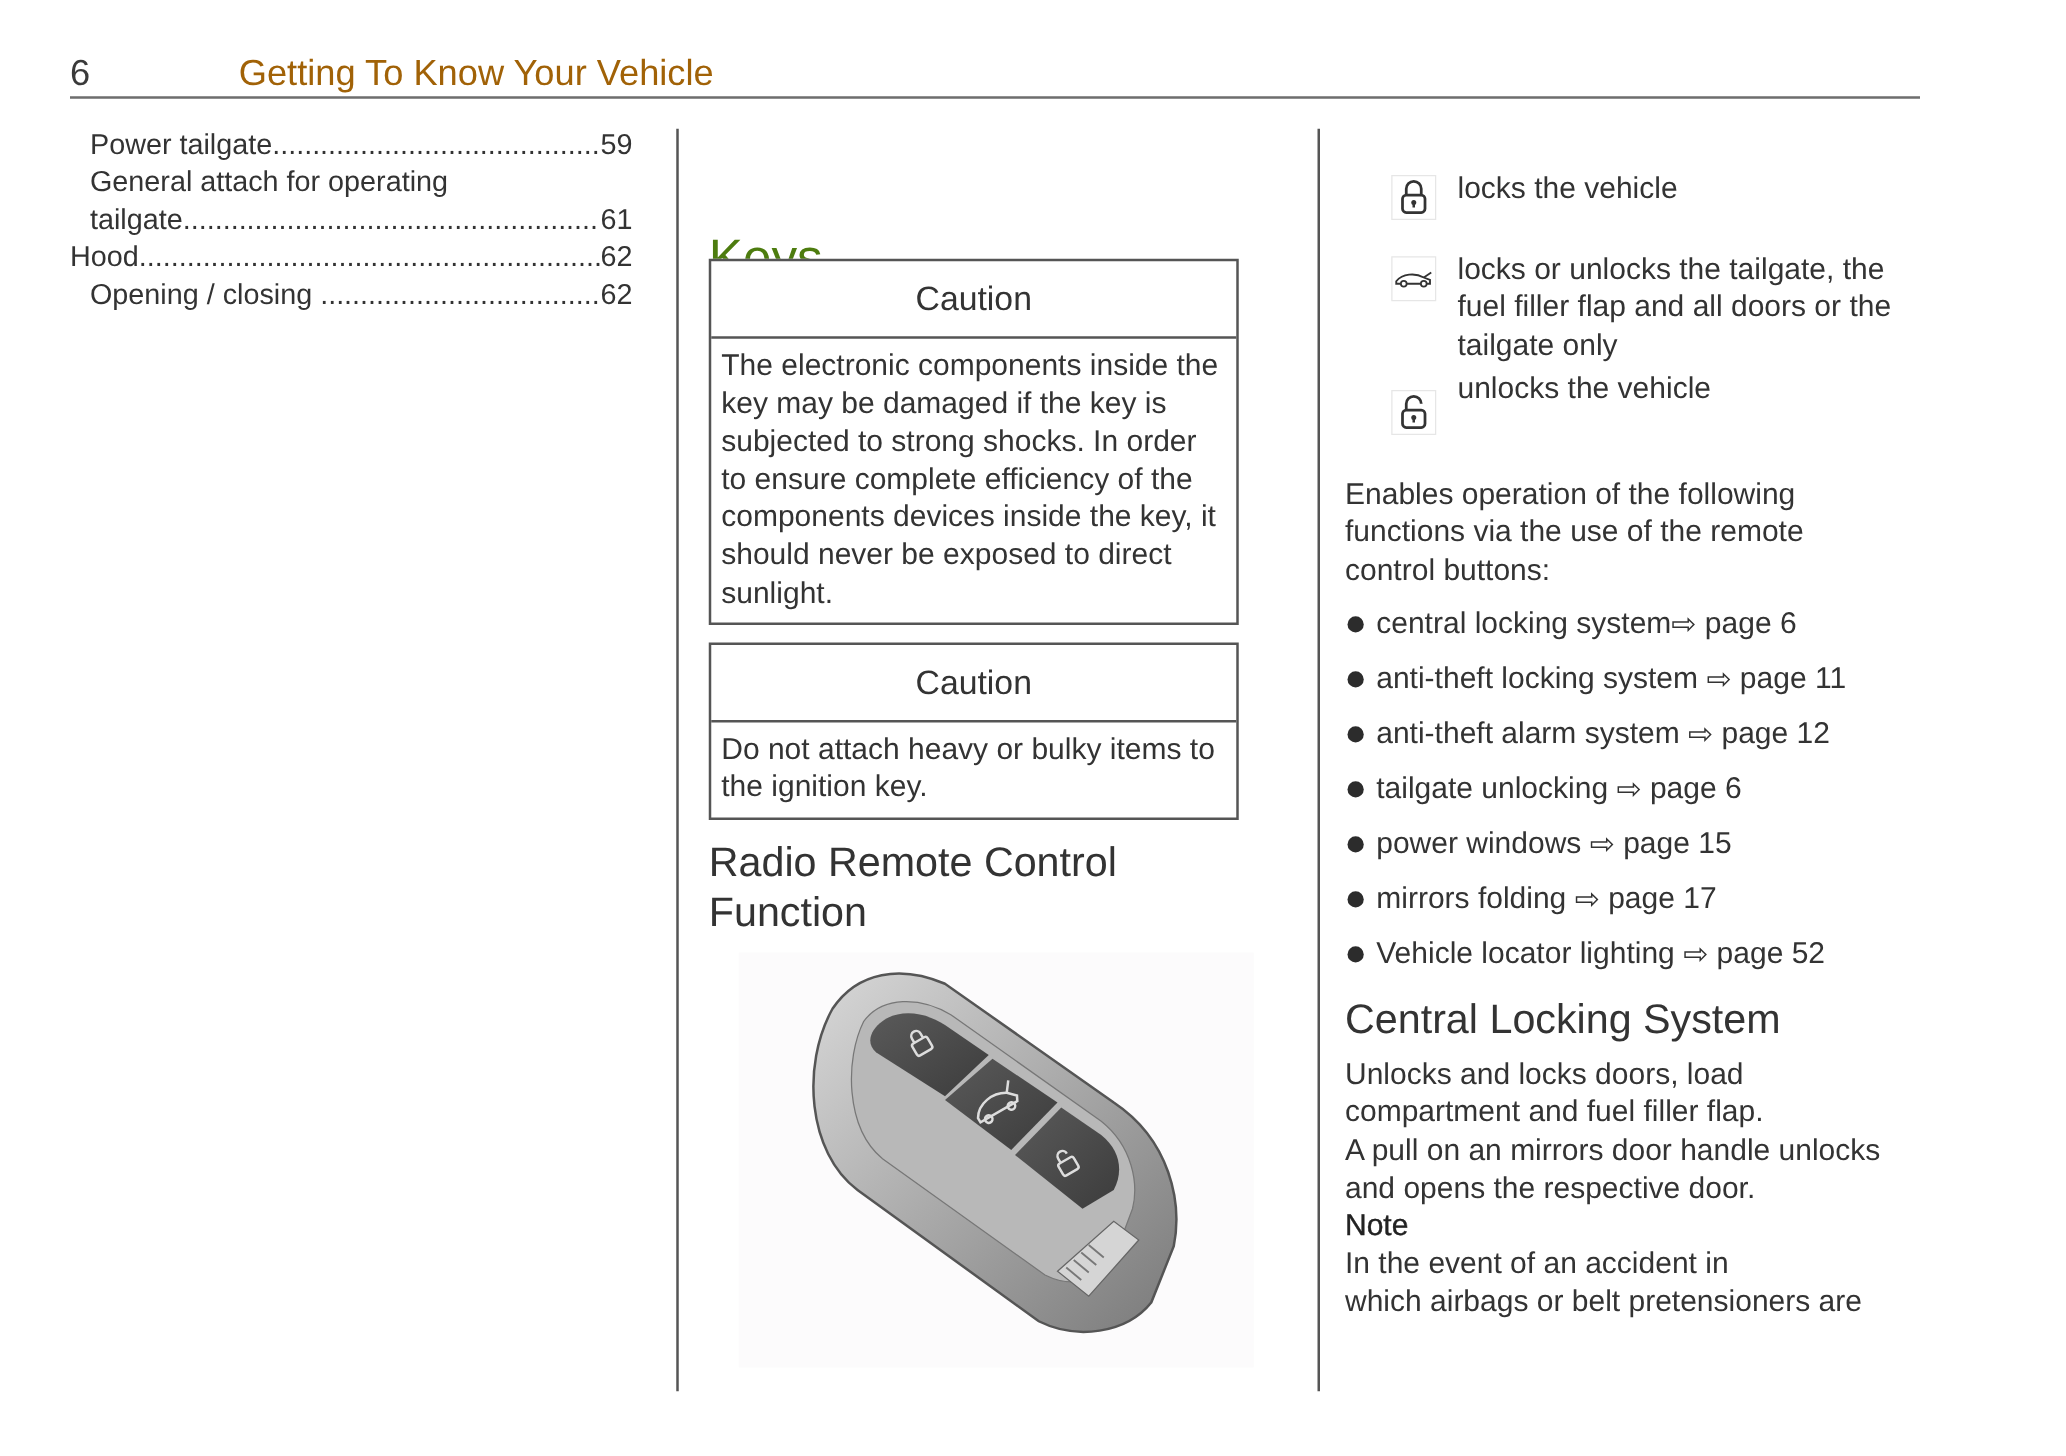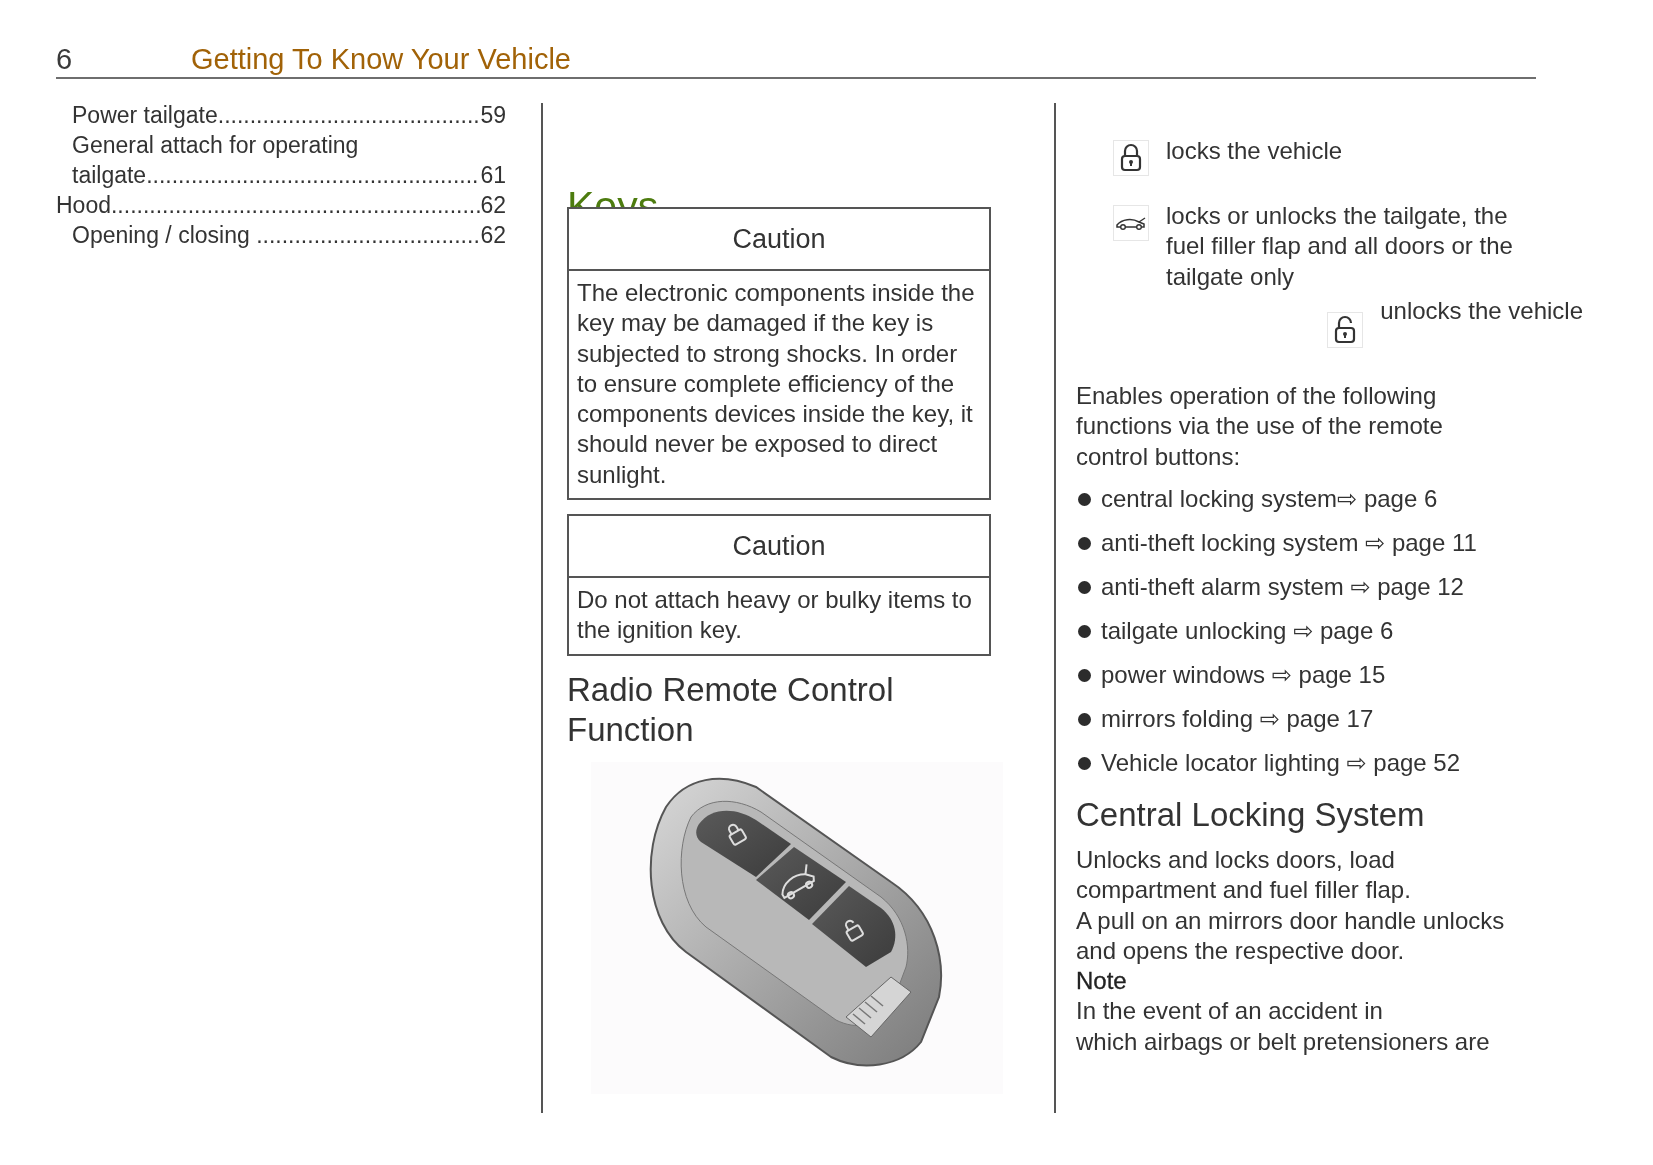--- a/index.html
+++ b/index.html
@@ -182,21 +182,21 @@
       <path d="M24 7 L30 3" stroke="#333" stroke-width="1.4"></path>
     </svg>
   </div>
   <div class="icon-text">
     <div>locks or unlocks the tailgate, the</div>
     <div>fuel filler flap and all doors or the</div>
     <div>tailgate only</div>
   </div>
 </div>
 
-<div class="abs icon-row" style="top:308px;justify-content:flex-end;">
+<div class="abs icon-row" style="top:308px;">
   <div class="icon-box">
     <svg width="24" height="30" viewBox="0 0 24 30">
       <path d="M6 13 V8 A6 6 0 0 1 18 8" fill="none" stroke="#333" stroke-width="2.2"></path>
       <rect x="3" y="13" width="18" height="14" rx="3" fill="none" stroke="#333" stroke-width="2.2"></rect>
       <circle cx="12" cy="19" r="2" fill="#333"></circle>
         <rect x="11" y="19" width="2" height="4" fill="#333"></rect>
     </svg>
   </div>
   <div class="icon-text" style="margin-top:-12px;">
     <div>unlocks the vehicle</div>

